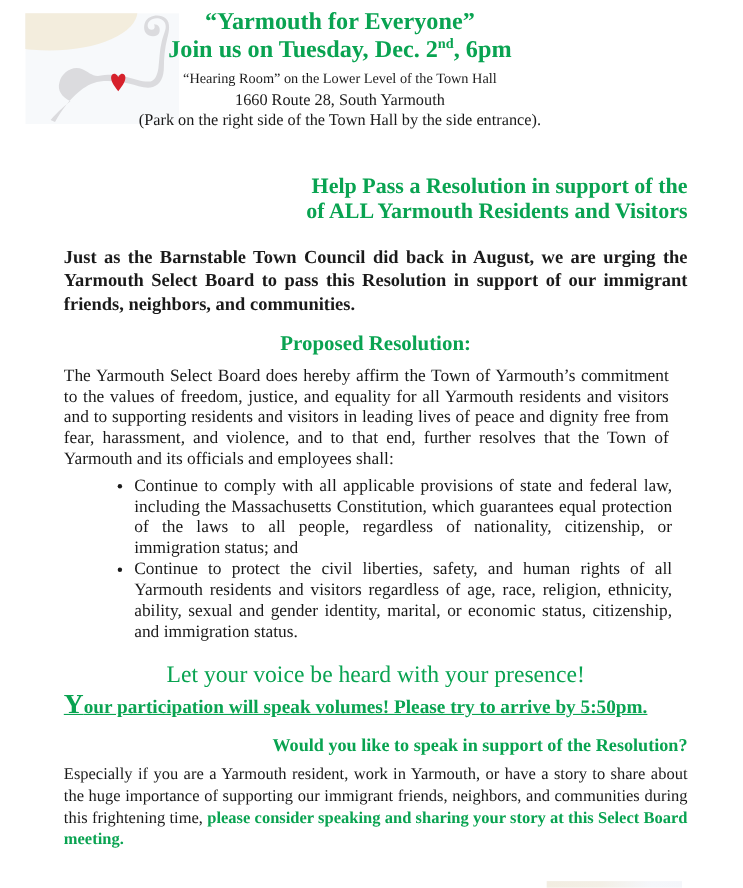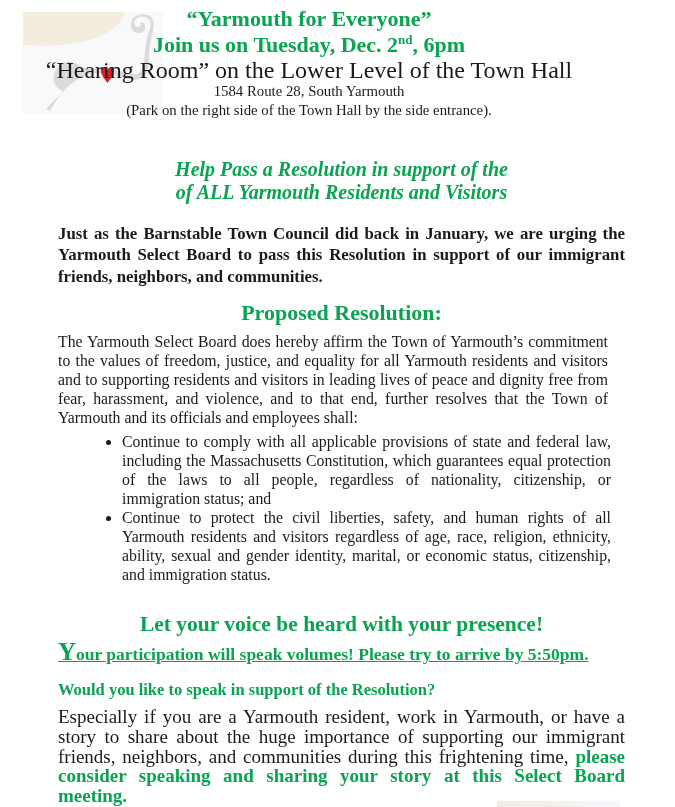--- a/index.html
+++ b/index.html
@@ -19,62 +19,62 @@
     position:absolute;left:23px;top:12px;width:140px;height:101px;
   }
   .map svg{display:block;width:100%;height:100%;}
   .header-text{
     position:absolute;left:0;top:6px;width:618px;
     text-align:center;
   }
   .g{color:var(--green);font-weight:bold;}
   .title,.date,.hall{font-size:22px;line-height:26px;}
   .date sup{font-size:13px;line-height:0;}
-  .venue{font-size:24px;line-height:23px;margin-top:1px;font-family:Liberation Serif, serif;}
+  .venue{font-size:13px;line-height:23px;margin-top:1px;font-family:Liberation Serif, serif;}
   .address{font-size:14.8px;line-height:19px;}
   .parking{font-size:14.8px;line-height:19px;}
   .content{
     position:absolute;left:58px;top:158px;width:567px;
   }
   .call-heading{
-    text-align:center;font-weight:bold;color:var(--green);
-    font-size:20px;line-height:23px;font-style:italic;
+    text-align:right;font-weight:bold;color:var(--green);
+    font-size:20px;line-height:23px;
   }
   .intro{
     margin:19px 0 0 0;font-weight:bold;font-size:16.8px;line-height:21.3px;
     text-align:justify;
   }
   .res-heading{
     margin-top:15px;text-align:center;font-weight:bold;color:var(--green);
-    font-size:22px;line-height:22px;
+    font-size:19px;line-height:22px;
   }
   .preamble{
     margin:9px 17px 0 0;font-size:15.8px;line-height:18.9px;text-align:justify;
   }
   ul.bullets{
     margin:5px 0 0 0;padding:0 0 0 64px;list-style:disc;
   }
   ul.bullets li{
     font-size:15.8px;line-height:19px;text-align:justify;padding-right:14px;
   }
   .voice-heading{
-    margin-top:27px;text-align:center;font-weight:bold;color:var(--green);
+    margin-top:16px;text-align:center;font-weight:normal;color:var(--green);
     font-size:21.5px;line-height:26px;
   }
   .participation{
     margin-top:2px;text-align:left;font-weight:bold;color:var(--green);
     font-size:17.5px;line-height:25px;text-decoration:underline;
   }
   .participation .bigY{font-size:25px;}
   .question{
-    margin-top:13px;text-align:left;font-weight:bold;color:var(--green);
+    margin-top:13px;text-align:right;font-weight:bold;color:var(--green);
     font-size:16.5px;line-height:20px;
   }
   .closing{
-    margin:7px 0 0 0;font-size:19px;line-height:19.6px;text-align:justify;
+    margin:7px 0 0 0;font-size:15px;line-height:19.6px;text-align:justify;
   }
   .closing .green-bold{color:var(--green);font-weight:bold;}
   .bottom-strip{
     position:absolute;left:497px;top:801px;width:123px;height:6px;
     background:linear-gradient(90deg,#f2ede1 0%,#f3efe6 40%,#f5f7fb 78%,#f4f6fa 100%);
   }
 </style>
 </head>
 <body>
 
@@ -115,32 +115,32 @@
         C 84.5,58 85.3,56.1 86.7,55.4
         C 88.8,54.3 91,55.8 91,58.5
         C 91,61.5 89.5,64.5 84.5,71 Z"></path>
     </svg>
   </div>
 
   <div class="header-text">
     <div class="title g">“Yarmouth for Everyone”</div>
     <div class="date g"><span>Join us on Tuesday, Dec. 2</span><sup>nd</sup><span>, 6pm</span></div>
     <div class="venue">“Hearing Room” on the Lower Level of the Town Hall</div>
-    <div class="address">1584 Route 28, South Yarmouth</div>
+    <div class="address">1660 Route 28, South Yarmouth</div>
     <div class="parking">(Park on the right side of the Town Hall by the side entrance).</div>
   </div>
 
   <div class="content">
 
     <div class="call-heading">
       <div>Help Pass a Resolution in support of the</div>
       <div>of ALL Yarmouth Residents and Visitors</div>
     </div>
 
-    <p class="intro">Just as the Barnstable Town Council did back in January, we are urging the Yarmouth Select Board to pass this Resolution in support of our immigrant friends, neighbors, and communities.</p>
+    <p class="intro">Just as the Barnstable Town Council did back in August, we are urging the Yarmouth Select Board to pass this Resolution in support of our immigrant friends, neighbors, and communities.</p>
 
     <div class="res-heading">Proposed Resolution:</div>
 
     <p class="preamble">The Yarmouth Select Board does hereby affirm the Town of Yarmouth’s commitment to the values of freedom, justice, and equality for all Yarmouth residents and visitors and to supporting residents and visitors in leading lives of peace and dignity free from fear, harassment, and violence, and to that end, further resolves that the Town of Yarmouth and its officials and employees shall:</p>
 
     <ul class="bullets">
       <li>Continue to comply with all applicable provisions of state and federal law, including the Massachusetts Constitution, which guarantees equal protection of the laws to all people, regardless of nationality, citizenship, or immigration status; and</li>
       <li>Continue to protect the civil liberties, safety, and human rights of all Yarmouth residents and visitors regardless of age, race, religion, ethnicity, ability, sexual and gender identity, marital, or economic status, citizenship, and immigration status.</li>
     </ul>
 

